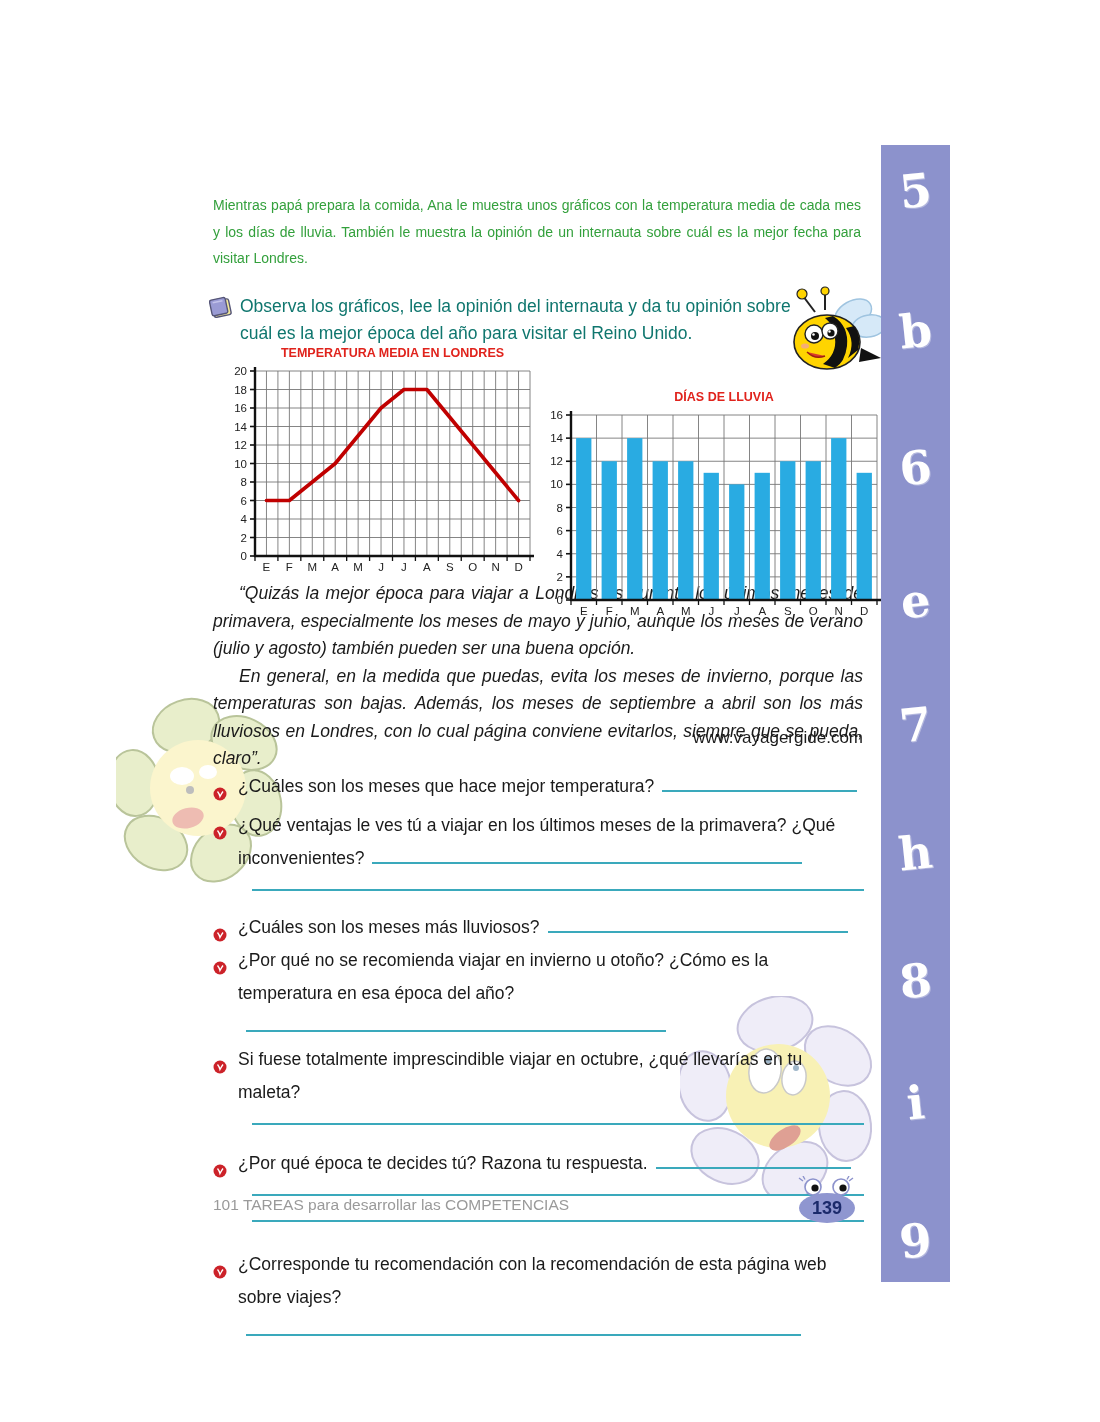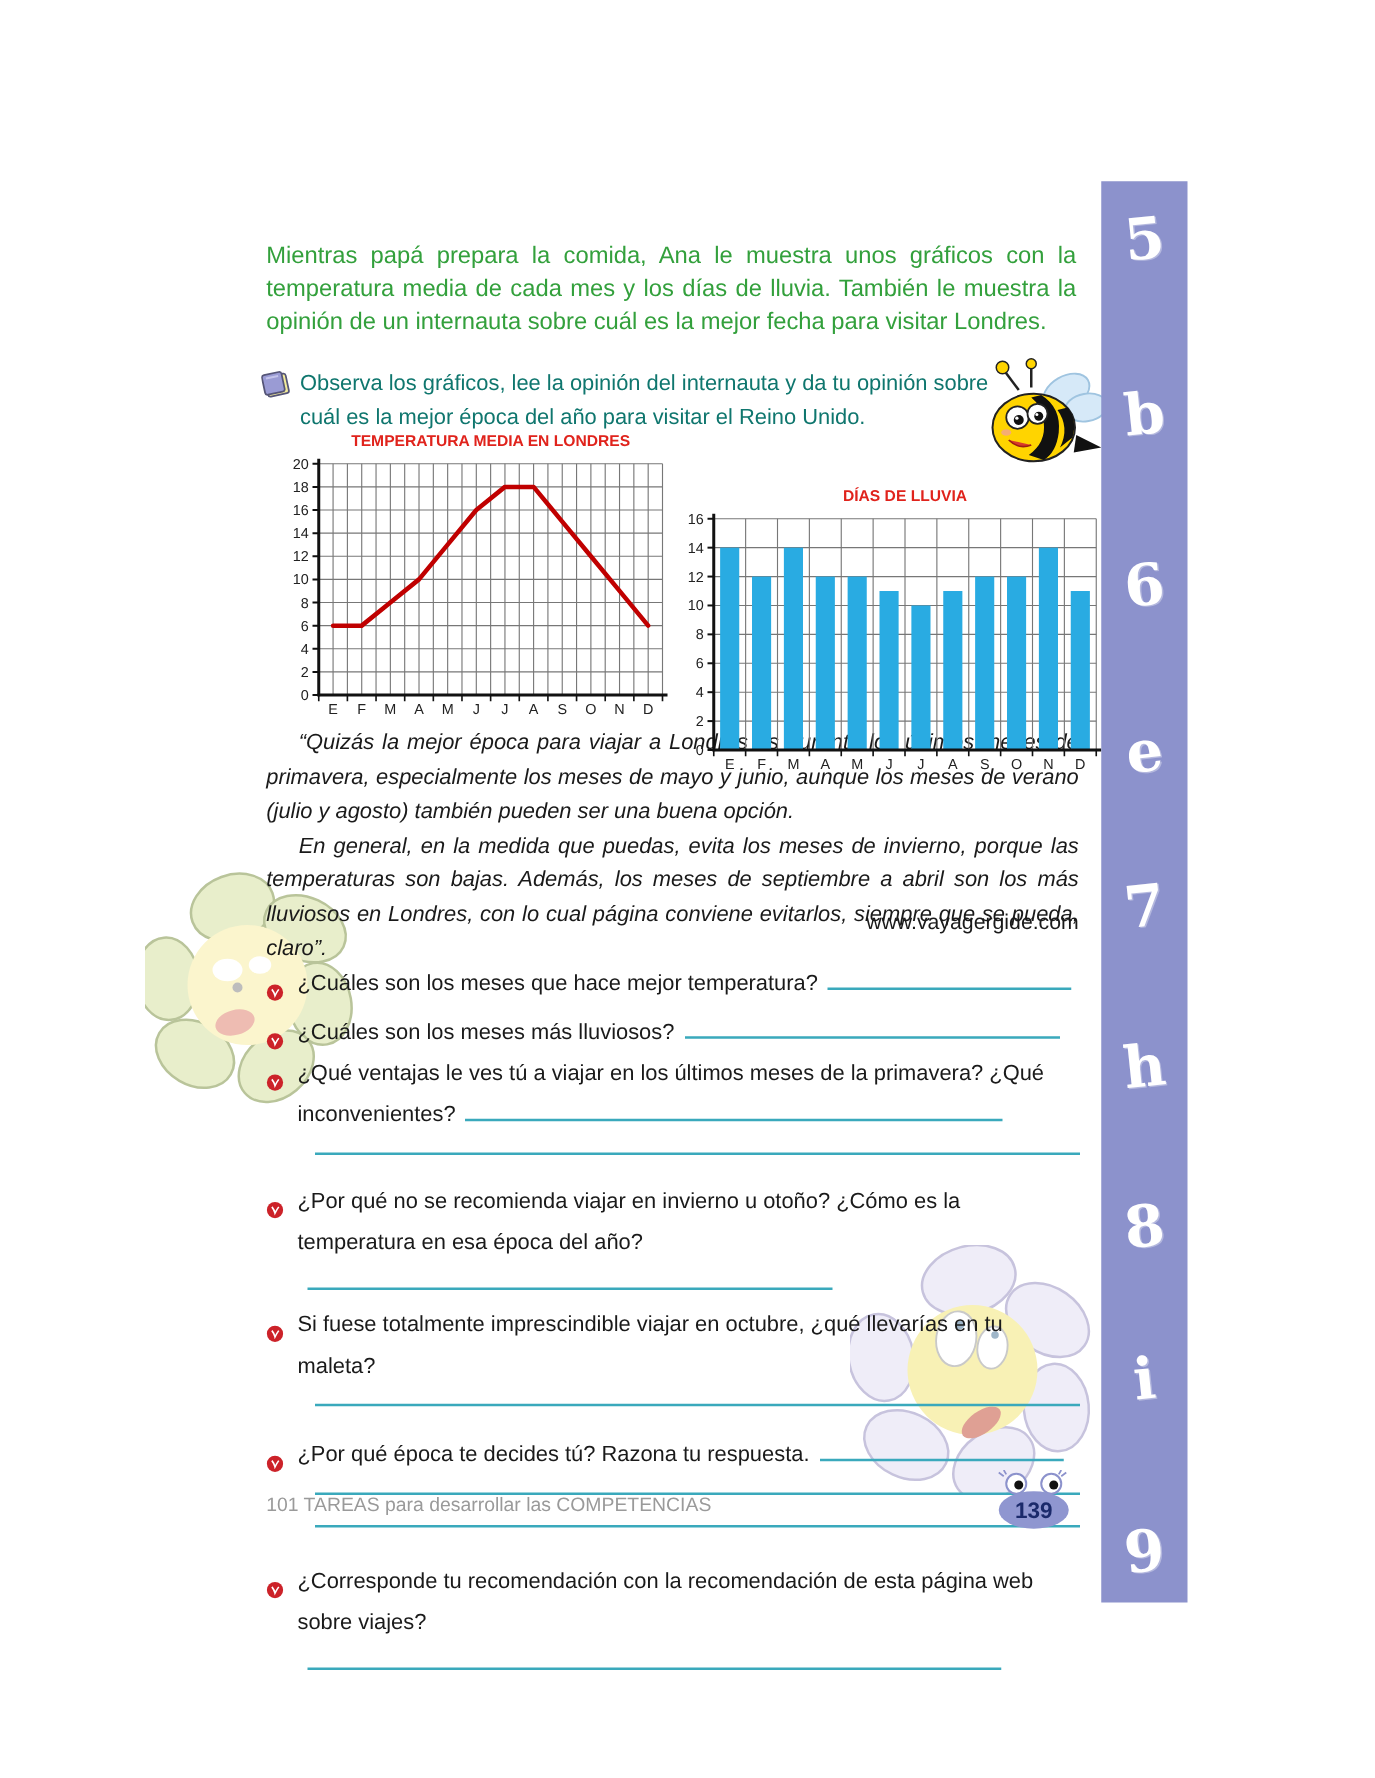--- a/index.html
+++ b/index.html
@@ -15,21 +15,21 @@
   .sidebar .glyph{
     position:absolute; left:0; width:69px; text-align:center;
     color:#ffffff; font-family:"DejaVu Serif", serif; font-weight:bold;
     font-size:46px; line-height:56px; transform:rotate(-6deg);
     text-shadow:1px 1px 0 rgba(255,255,255,.35);
     user-select:none;
   }
   
   .intro{
     position:absolute; left:213px; top:192px; width:648px; margin:0;
-    color:#33a03c; font-size:19px; line-height:26.5px; text-align:justify;
+    color:#33a03c; font-size:14px; line-height:26.5px; text-align:justify;
     font-weight:500;
   }
   .task-row{ position:absolute; left:209px; top:293px; width:600px; }
   .book-ic{ position:absolute; left:0; top:3px; }
   .task-text{
     margin:0 0 12px 31px; color:#0f766e; font-size:17.5px; line-height:26.5px;
   }
   
   .chart-wrap{ position:absolute; z-index:1; }
   .chart-temp{ left:222px; top:344px; }
@@ -347,39 +347,39 @@
     <div class="q mb6">
       <span class="bullet">
         <svg width="14" height="14" viewBox="0 0 14 14">
             <circle cx="7" cy="7" r="6.5" fill="#cc2229"></circle>
             <path d="M4.5 4.5 q2 2.5 2.5 5 q1.5 -3 3 -5" stroke="#ffffff" stroke-width="1.3" fill="none"></path>
           </svg>
       </span>
       <span class="q-text">¿Cuáles son los meses que hace mejor temperatura?</span><span class="aline w195"></span>
     </div>
 
-    <div class="q">
-      <span class="bullet">
-        <svg width="14" height="14" viewBox="0 0 14 14">
-            <circle cx="7" cy="7" r="6.5" fill="#cc2229"></circle>
-            <path d="M4.5 4.5 q2 2.5 2.5 5 q1.5 -3 3 -5" stroke="#ffffff" stroke-width="1.3" fill="none"></path>
-          </svg>
-      </span>
-      <span class="q-text">¿Cuáles son los meses más lluviosos?</span><span class="aline w305"></span>
-    </div>
-
     <div class="q mb20">
       <span class="bullet">
         <svg width="14" height="14" viewBox="0 0 14 14">
             <circle cx="7" cy="7" r="6.5" fill="#cc2229"></circle>
             <path d="M4.5 4.5 q2 2.5 2.5 5 q1.5 -3 3 -5" stroke="#ffffff" stroke-width="1.3" fill="none"></path>
           </svg>
       </span>
       <span class="q-text">¿Qué ventajas le ves tú a viajar en los últimos meses de la primavera? ¿Qué inconvenientes?</span><span class="aline w425"></span>
       <div class="fline mt14"></div>
+    </div>
+
+    <div class="q">
+      <span class="bullet">
+        <svg width="14" height="14" viewBox="0 0 14 14">
+            <circle cx="7" cy="7" r="6.5" fill="#cc2229"></circle>
+            <path d="M4.5 4.5 q2 2.5 2.5 5 q1.5 -3 3 -5" stroke="#ffffff" stroke-width="1.3" fill="none"></path>
+          </svg>
+      </span>
+      <span class="q-text">¿Cuáles son los meses más lluviosos?</span><span class="aline w305"></span>
     </div>
 
     <div class="q">
       <span class="bullet">
         <svg width="14" height="14" viewBox="0 0 14 14">
             <circle cx="7" cy="7" r="6.5" fill="#cc2229"></circle>
             <path d="M4.5 4.5 q2 2.5 2.5 5 q1.5 -3 3 -5" stroke="#ffffff" stroke-width="1.3" fill="none"></path>
           </svg>
       </span>
       <span class="q-text">¿Por qué no se recomienda viajar en invierno u otoño? ¿Cómo es la temperatura en esa época del año?</span><span class="aline w420"></span>

